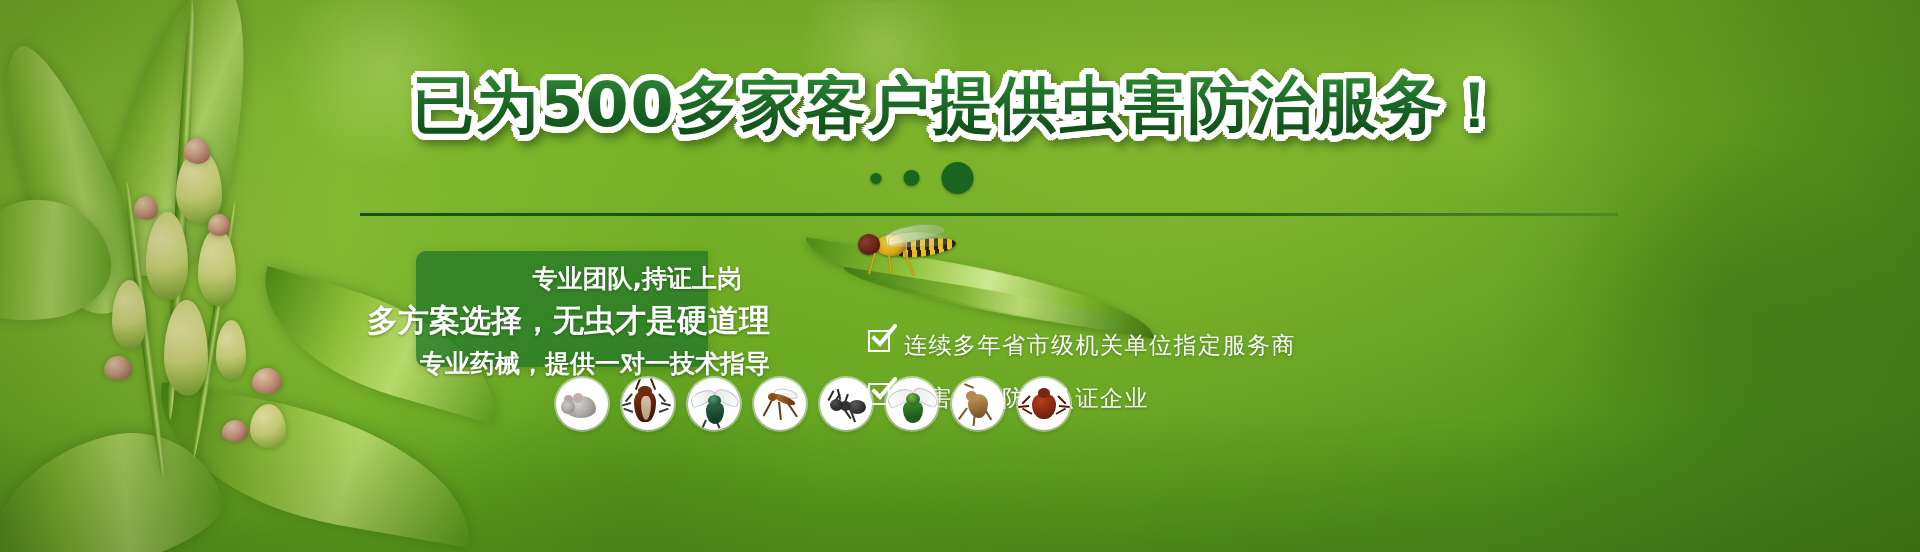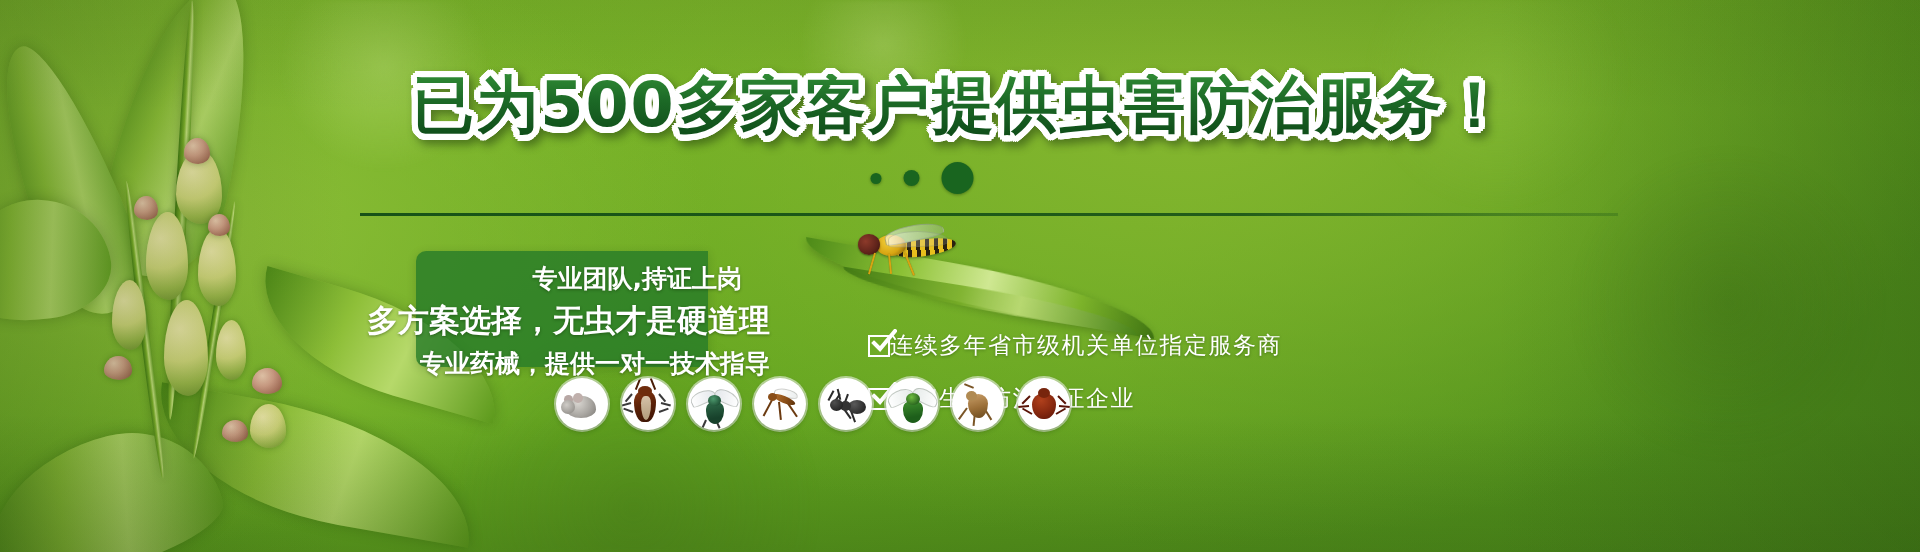--- a/index.html
+++ b/index.html
@@ -200,21 +200,21 @@
   .fly .leg.g1{ left:24px; top:30px; height:22px; transform:rotate(16deg); }
   .fly .leg.g2{ left:38px; top:31px; height:20px; transform:rotate(-6deg); }
   .fly .leg.g3{ left:54px; top:30px; height:24px; transform:rotate(-22deg); }
 
   
   .features{
     position:absolute;
     left:868px; top:330px;
     display:flex; flex-direction:column; gap:22px;
   }
-  .feature{ display:flex; align-items:center; }
+  .feature{ display:flex; gap:14px; }
   .chk{
     position:relative;
     width:22px; height:22px;
     border:2px solid #ffffff;
     flex:0 0 auto;
   }
   .chk svg{ position:absolute; left:1px; top:-8px; width:26px; height:26px; }
   .feature-text{
     font-family:"DejaVu Sans","Liberation Sans",sans-serif;
     font-size:23px;

